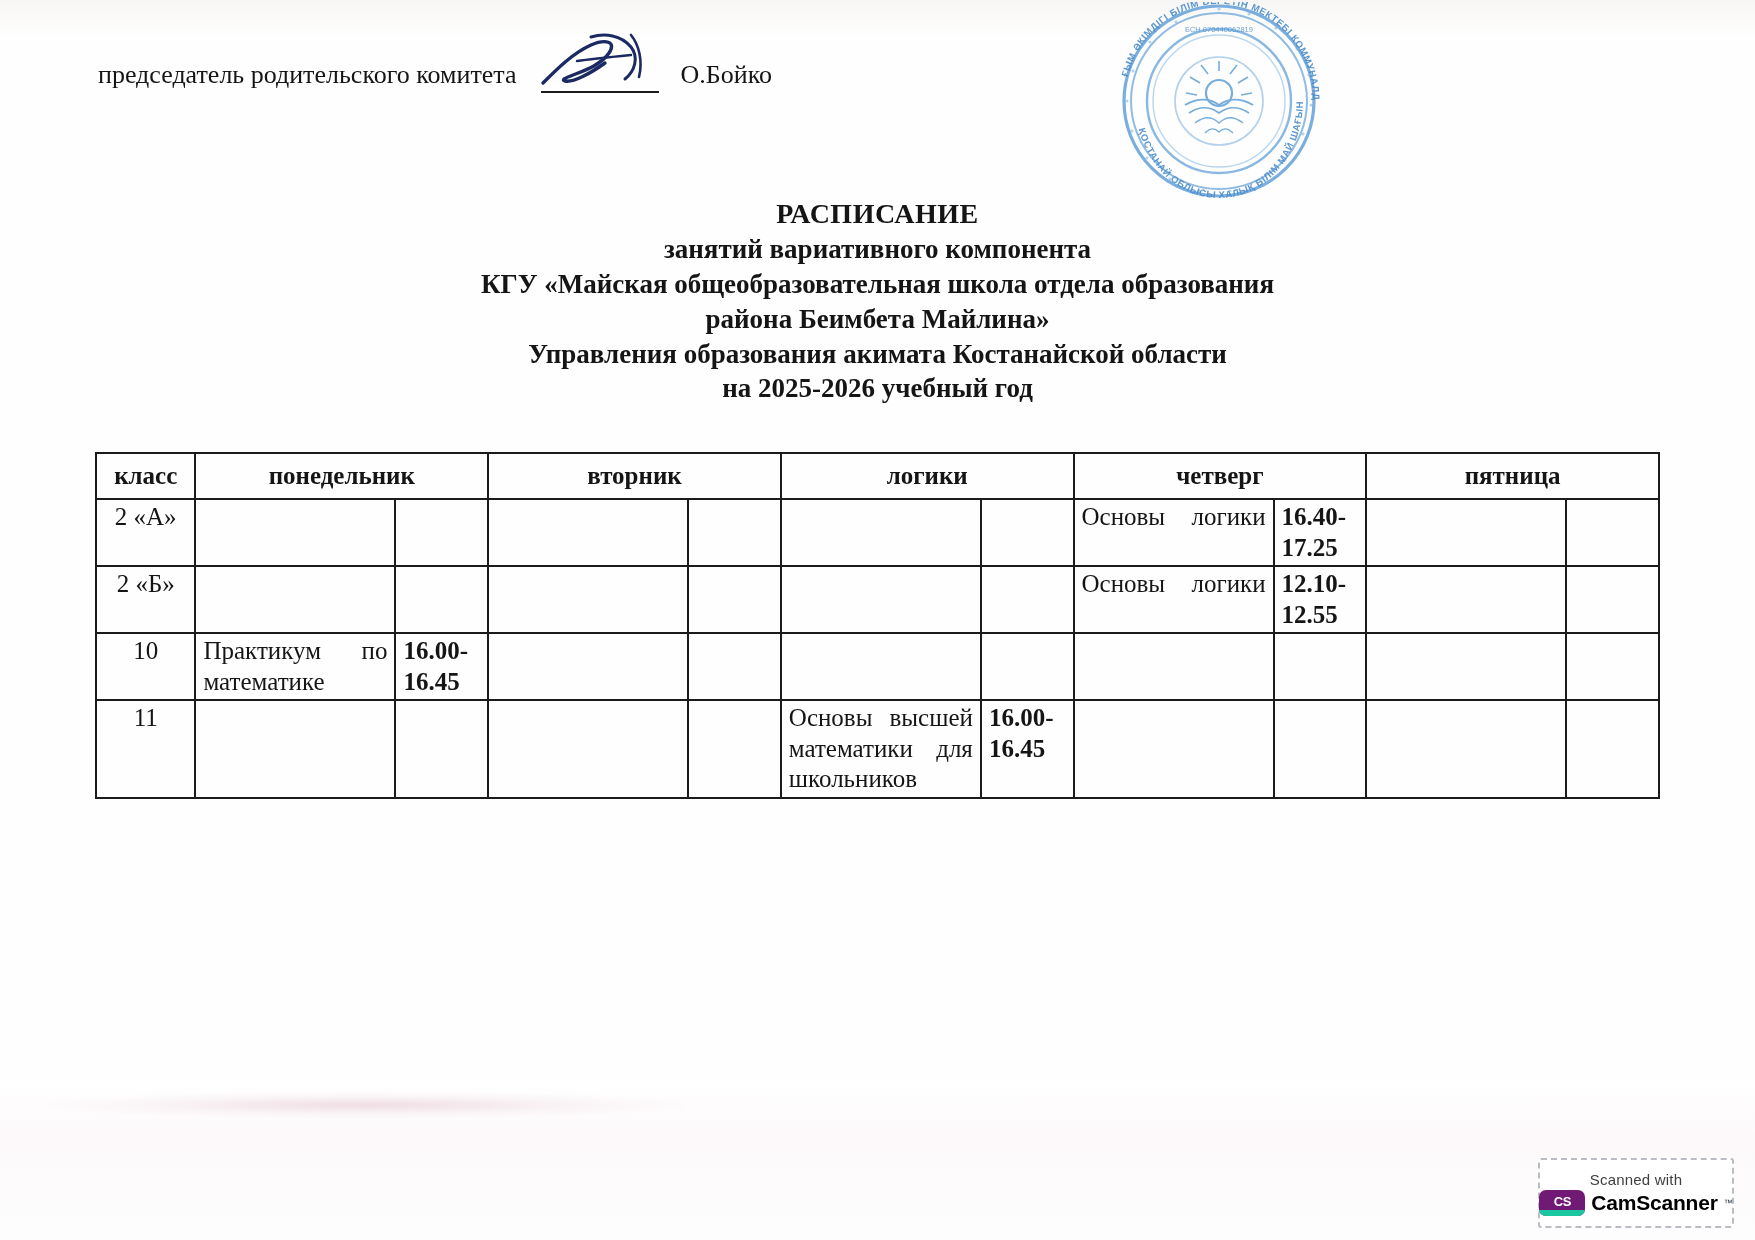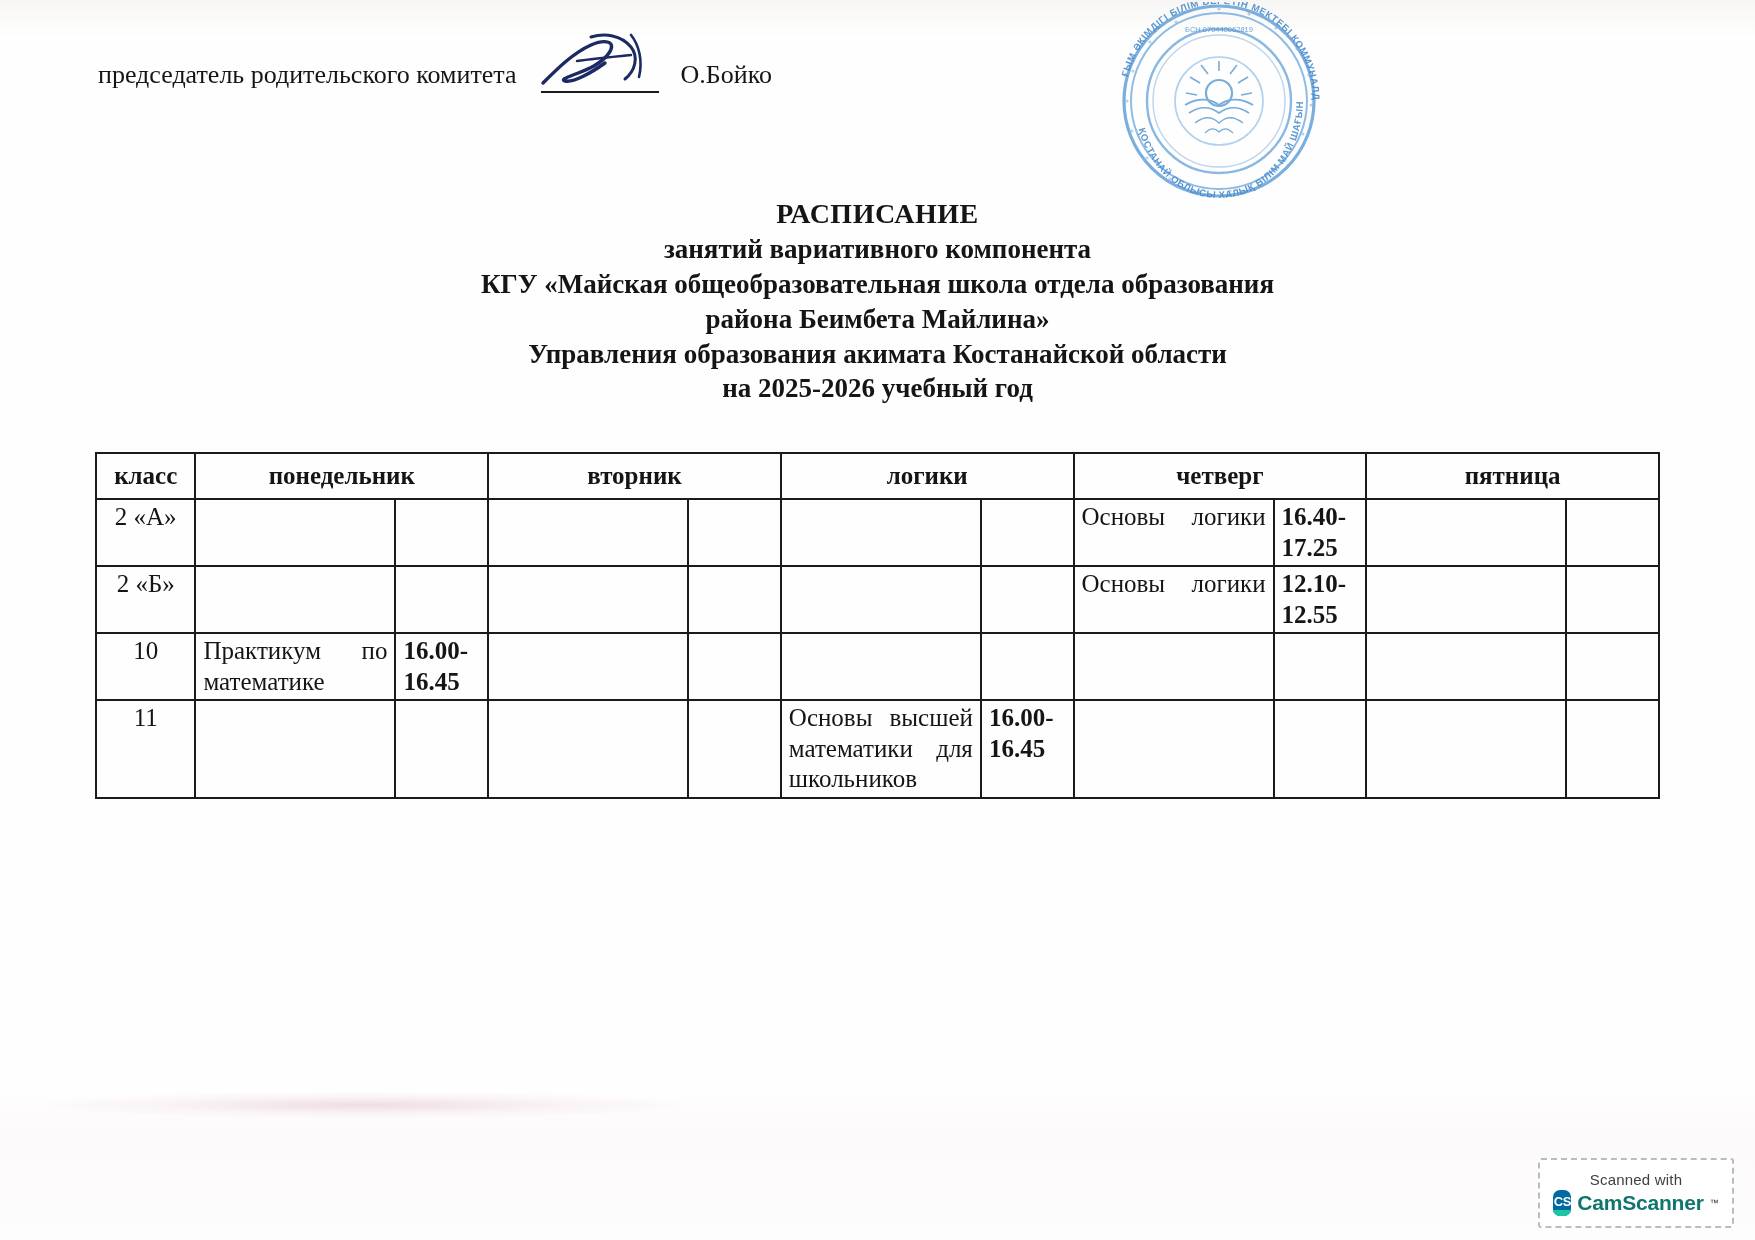--- a/index.html
+++ b/index.html
@@ -193,24 +193,24 @@
     font-size: 15px;
     color: #404040;
     letter-spacing: 0.2px;
   }
   .cs-bottom {
     display: flex;
     align-items: center;
     gap: 6px;
   }
   .cs-badge {
-    width: 18px;
+    width: 46px;
     height: 26px;
     border-radius: 7px;
-    background: #0369a1;
+    background: #701a75;
     position: relative;
     overflow: hidden;
     display: flex;
     align-items: center;
     justify-content: center;
   }
   .cs-badge::after {
     content: "";
     position: absolute;
     left: 0; right: 0; bottom: 0;
@@ -222,21 +222,21 @@
     font-weight: bold;
     color: #ffffff;
     letter-spacing: -0.5px;
     position: relative;
     z-index: 2;
     margin-bottom: 2px;
   }
   .cs-word {
     font-size: 21px;
     font-weight: bold;
-    color: #0f766e;
+    color: #000000;
     letter-spacing: -0.2px;
   }
   .cs-tm {
     font-size: 9px;
     color: #22303c;
     vertical-align: super;
   }
 </style>
 </head>
 <body>

